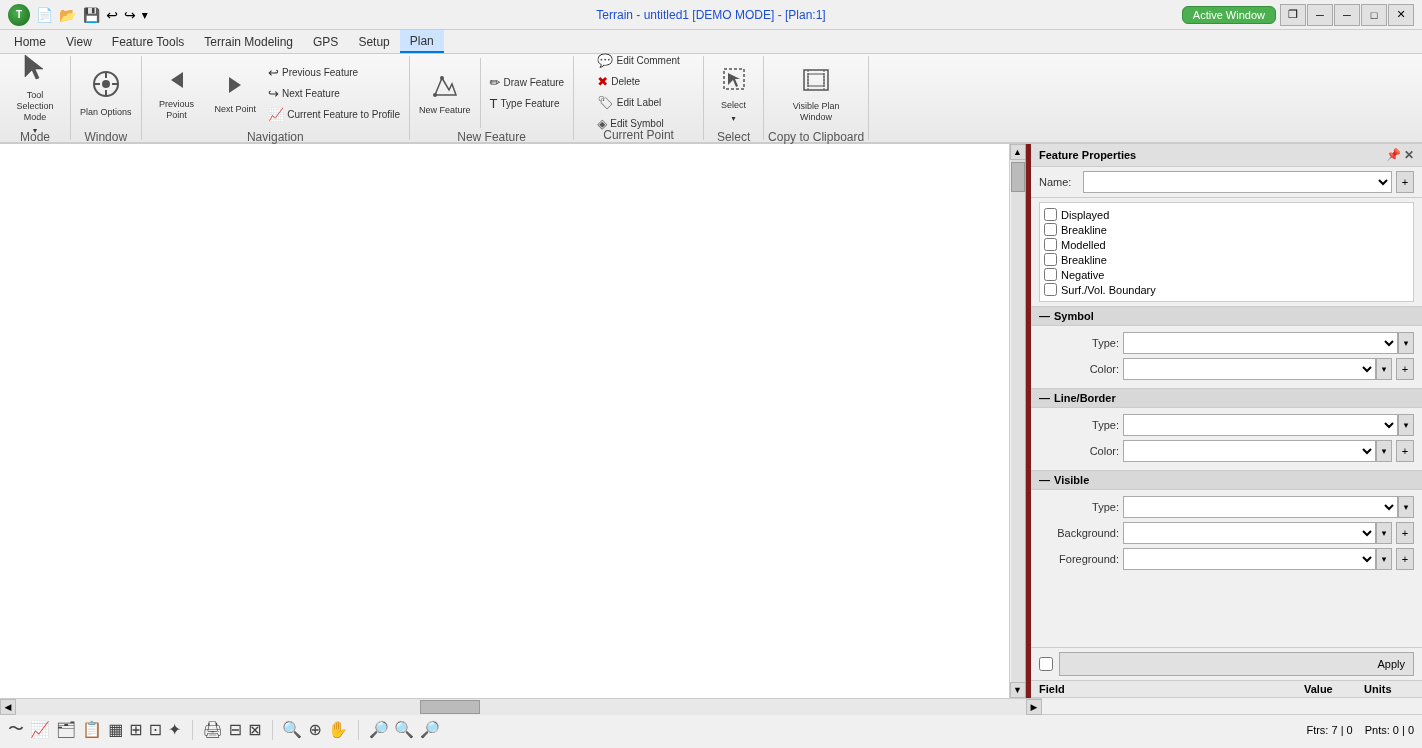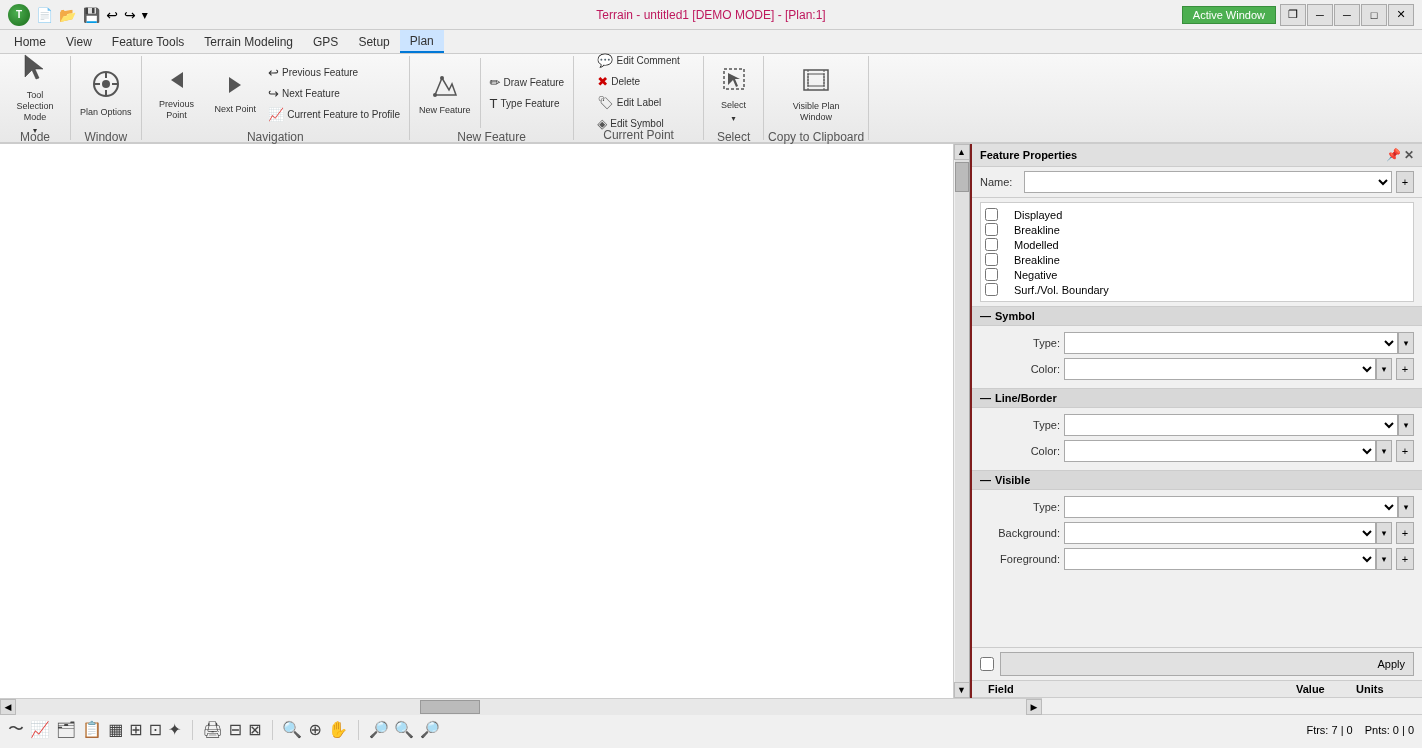--- a/index.html
+++ b/index.html
@@ -10,31 +10,31 @@
       height: 30px;
       background: #f0f0f0;
       display: flex;
       align-items: center;
       justify-content: space-between;
       padding: 0 8px;
       border-bottom: 1px solid #ccc;
       user-select: none;
     }
     .title-bar-left { display: flex; align-items: center; gap: 6px; }
-    .title-bar-center { font-size: 12px; color: #be185d; position: absolute; left: 50%; transform: translateX(-50%); }
+    .title-bar-center { font-size: 12px; color: #1d4ed8; position: absolute; left: 50%; transform: translateX(-50%); }
     .title-btn { width: 26px; height: 22px; border: 1px solid #aaa; background: #e1e1e1; cursor: pointer; display: flex; align-items: center; justify-content: center; font-size: 11px; }
 
     .active-window-btn {
       background: #4caf50;
       color: white;
       border: 1px solid #388e3c;
       padding: 2px 10px;
       font-size: 11px;
       cursor: pointer;
-      border-radius: 0;
+      border-radius: 6px;
     }
 
     
     .menu-bar {
       height: 24px;
       background: #f0f0f0;
       display: flex;
       align-items: center;
       border-bottom: 1px solid #ccc;
       padding: 0 4px;
@@ -149,25 +149,25 @@
       border-left: 1px solid #ccc;
       display: flex;
       flex-direction: column;
       align-items: center;
     }
     .scroll-btn { width: 16px; height: 16px; background: #ddd; border: 1px solid #bbb; cursor: pointer; display: flex; align-items: center; justify-content: center; font-size: 9px; }
     .scroll-thumb { width: 14px; height: 30px; background: #bbb; border: 1px solid #999; margin: 2px auto; cursor: pointer; }
 
     
     .props-panel {
-      width: 452px;
+      width: 396px;
       background: #f0f0f0;
       display: flex;
       flex-direction: column;
-      border-left: 2px solid #7f1d1d;
+      border-left: 5px solid #7f1d1d;
       overflow: hidden;
     }
     .props-header {
       background: #e0e0e0;
       padding: 4px 8px;
       font-size: 11px;
       font-weight: bold;
       border-bottom: 1px solid #ccc;
       display: flex;
       align-items: center;
@@ -196,21 +196,21 @@
 
     .props-checkboxes {
       background: white;
       border: 1px solid #ccc;
       margin: 4px 8px;
       padding: 4px;
     }
     .props-checkbox-item {
       display: flex;
       align-items: center;
-      gap: 16px;
+      gap: 4px;
       font-size: 11px;
       padding: 1px 0;
       cursor: default;
     }
     .props-checkbox-item input[type=checkbox] { margin: 0; }
 
     .props-section {
       margin: 2px 0;
     }
     .props-section-header {
@@ -267,21 +267,21 @@
 
     .props-table {
       border-top: 1px solid #ccc;
       background: white;
       flex: 1;
     }
     .props-table-header {
       display: flex;
       background: #e8e8e8;
       border-bottom: 1px solid #ccc;
-      padding: 2px 16px;
+      padding: 2px 8px;
       font-size: 11px;
       font-weight: bold;
     }
     .props-table-col1 { flex: 1; }
     .props-table-col2 { width: 60px; }
     .props-table-col3 { width: 50px; }
 
     
     .status-bar {
       height: 30px;

